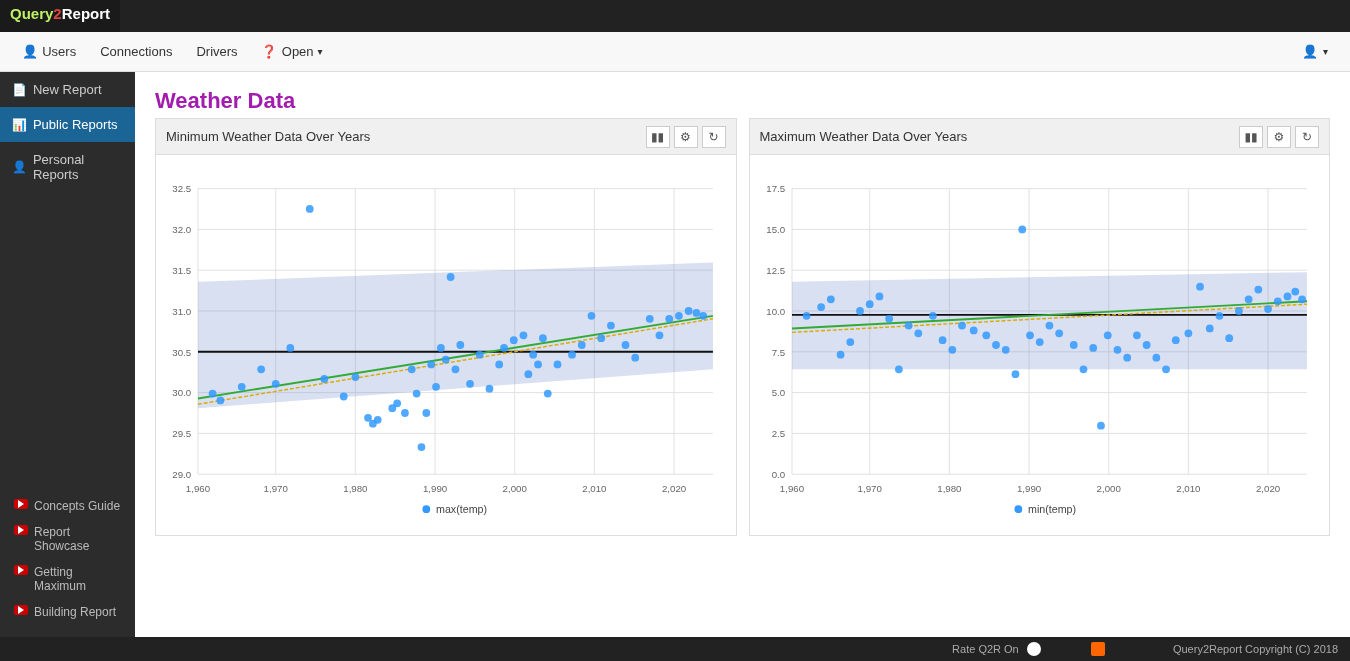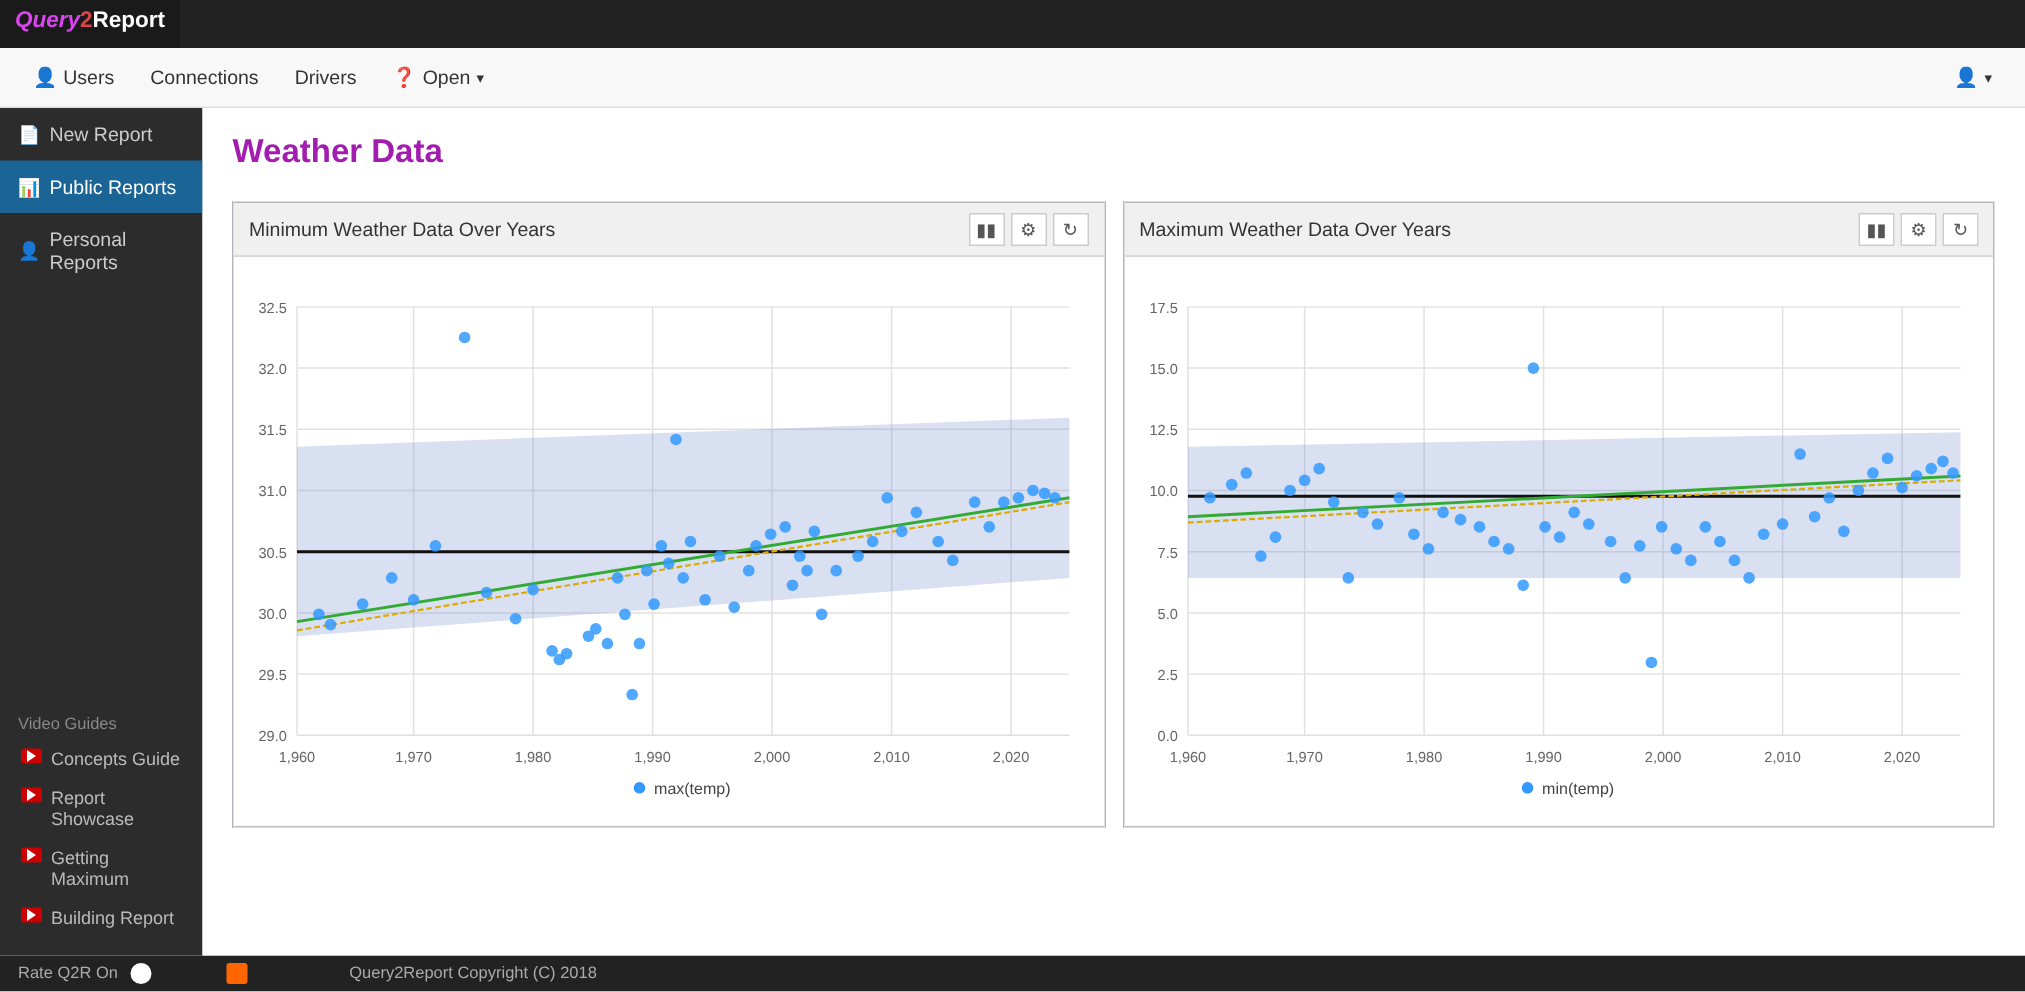--- a/index.html
+++ b/index.html
@@ -19,21 +19,21 @@
     #logo-bar {
       position: absolute;
       top: 0; left: 0;
       background: #1a1a1a;
       color: #fff;
       padding: 6px 10px;
       font-size: 15px;
       font-weight: bold;
       height: 32px;
     }
-    #logo-bar span.q { color: #d946ef; font-style: italic; }
+    #logo-bar span.q { color: #bef264; }
     #logo-bar span.r { color: #d44; }
 
     
     #navbar {
       background: #f8f8f8;
       border-bottom: 1px solid #ddd;
       display: flex;
       align-items: center;
       height: 40px;
       padding: 0 10px;
@@ -135,22 +135,21 @@
     }
 
     
     .charts-row {
       display: flex;
       gap: 12px;
     }
     .chart-panel {
       flex: 1;
       border: 1px solid #ddd;
-      background: #0f172a;
-      margin-top: 16px;
+      background: #4c1d95;
     }
     .chart-header {
       background: #f0f0f0;
       border-bottom: 1px solid #ddd;
       display: flex;
       align-items: center;
       justify-content: space-between;
       padding: 6px 10px;
       height: 36px;
     }
@@ -188,21 +187,21 @@
 
     
     #footer {
       background: #222;
       color: #aaa;
       height: 24px;
       display: flex;
       align-items: center;
       padding: 0 12px;
       font-size: 11px;
-      justify-content: flex-start;
+      justify-content: flex-end;
     }
     #footer a { color: #aaa; text-decoration: none; margin-top: 48px; }
     .footer-left { display: flex; align-items: center; gap: 8px; }
     .gh-icon {
       width: 14px; height: 14px;
       background: #fff;
       border-radius: 50%;
       display: inline-block;
     }
     .sf-icon {
@@ -255,21 +254,20 @@
       <span class="sidebar-icon">📊</span>
       <span>Public Reports</span>
     </div>
     <div class="sidebar-item">
       <span class="sidebar-icon">👤</span>
       <span>Personal Reports</span>
     </div>
 
     <div style="flex:1;"></div>
 
-    <div class="sidebar-section-label">Video Guides</div>
     <div class="sidebar-link">
       <span class="yt-icon"></span>
       <span>Concepts Guide</span>
     </div>
     <div class="sidebar-link">
       <span class="yt-icon"></span>
       <span>Report Showcase</span>
     </div>
     <div class="sidebar-link">
       <span class="yt-icon"></span>

